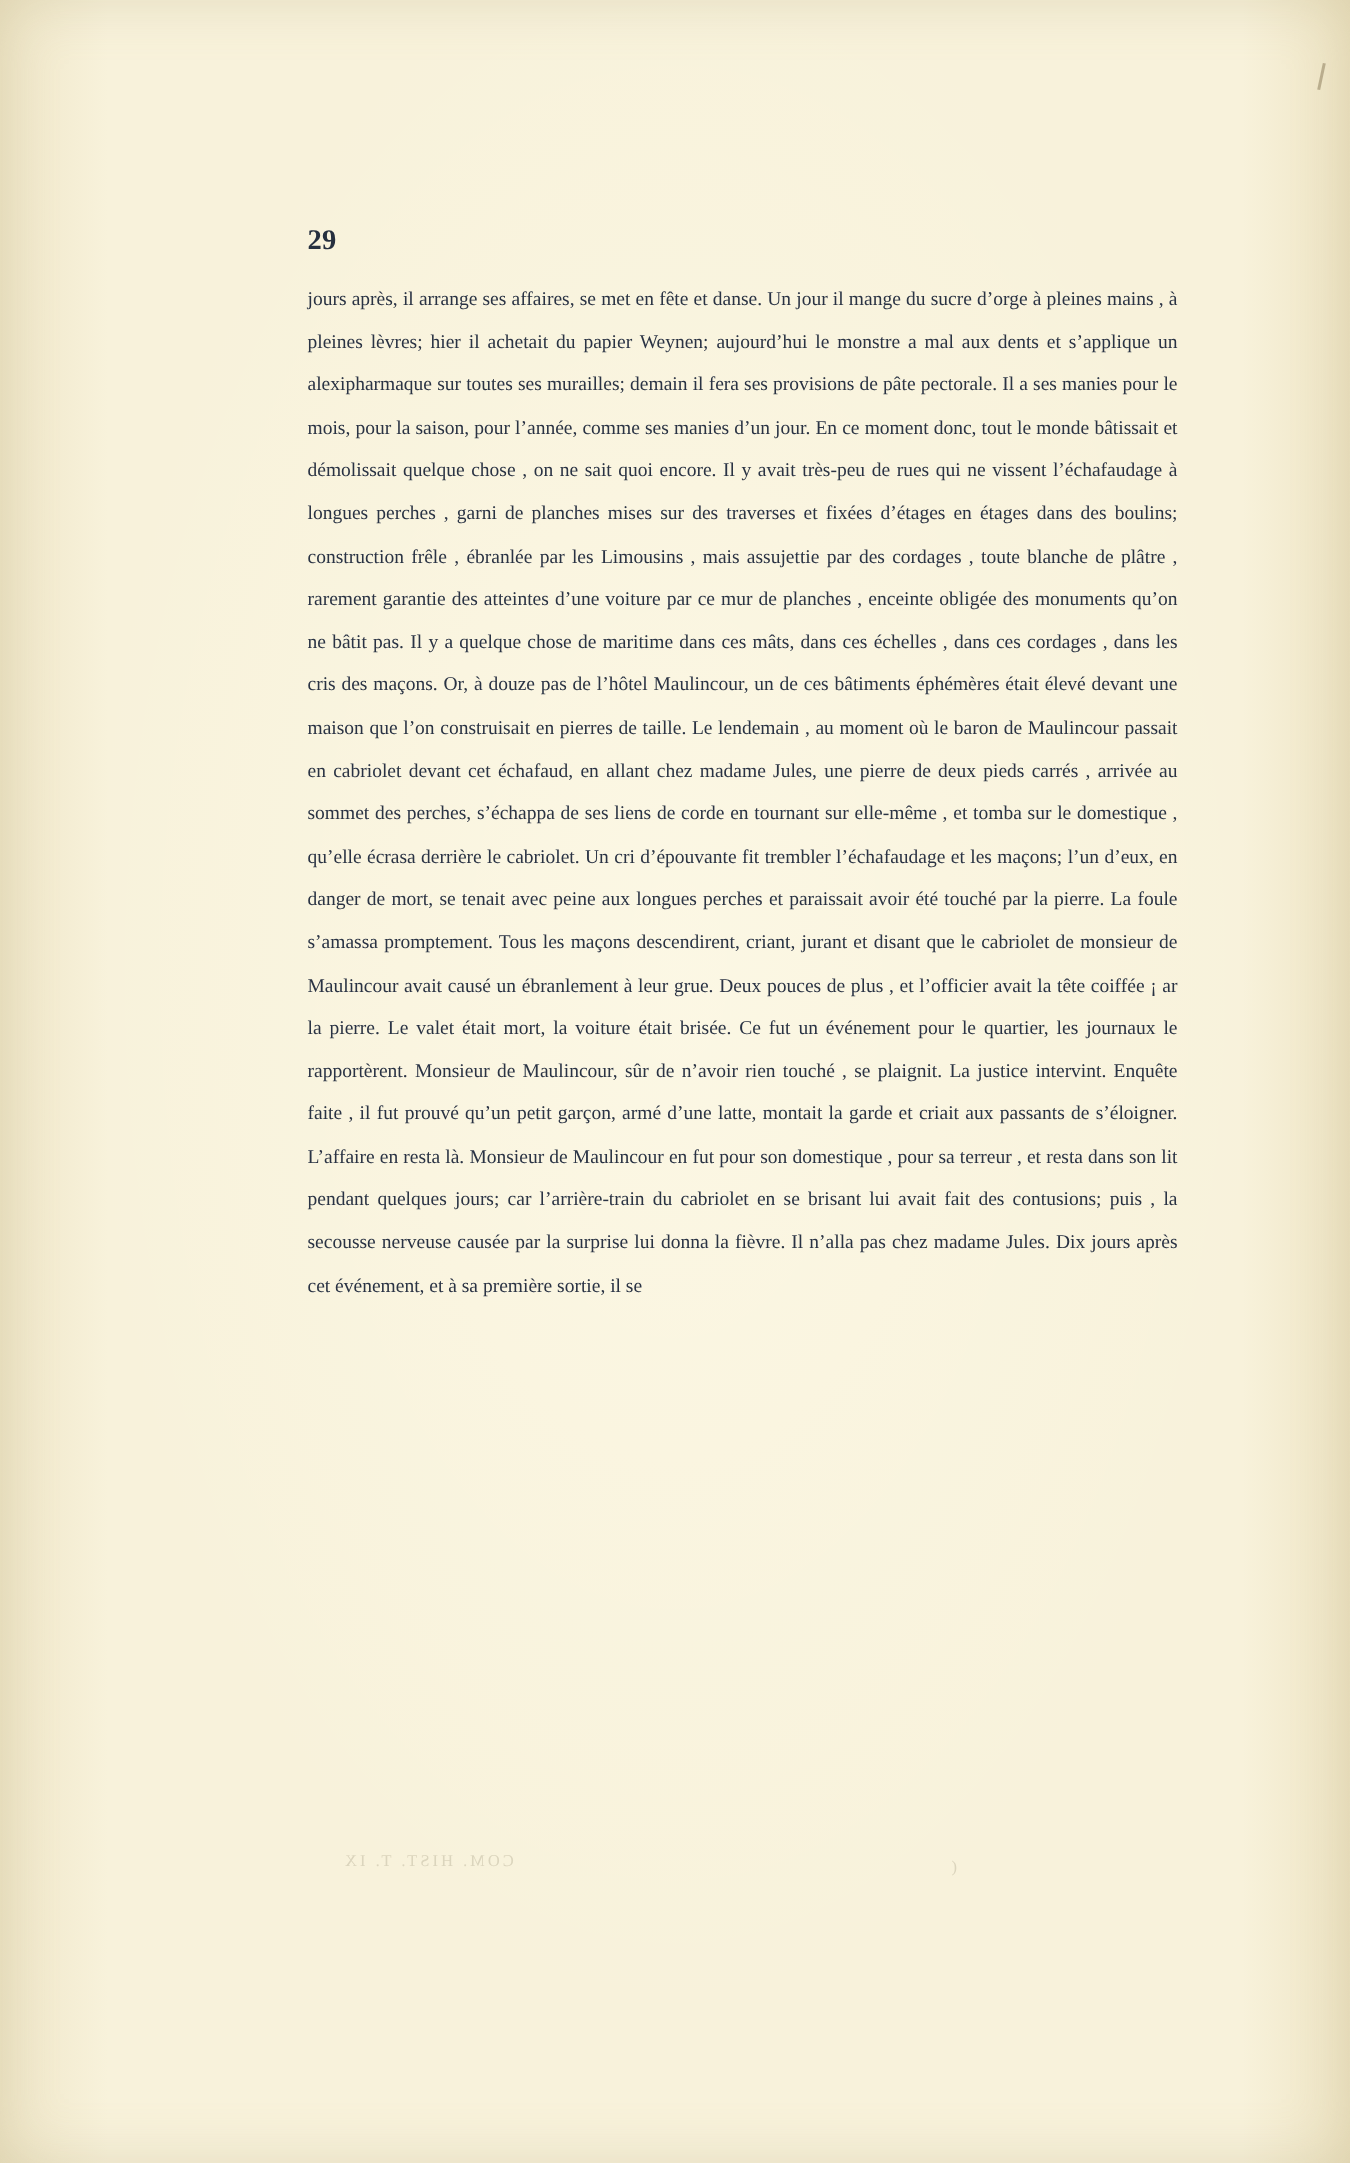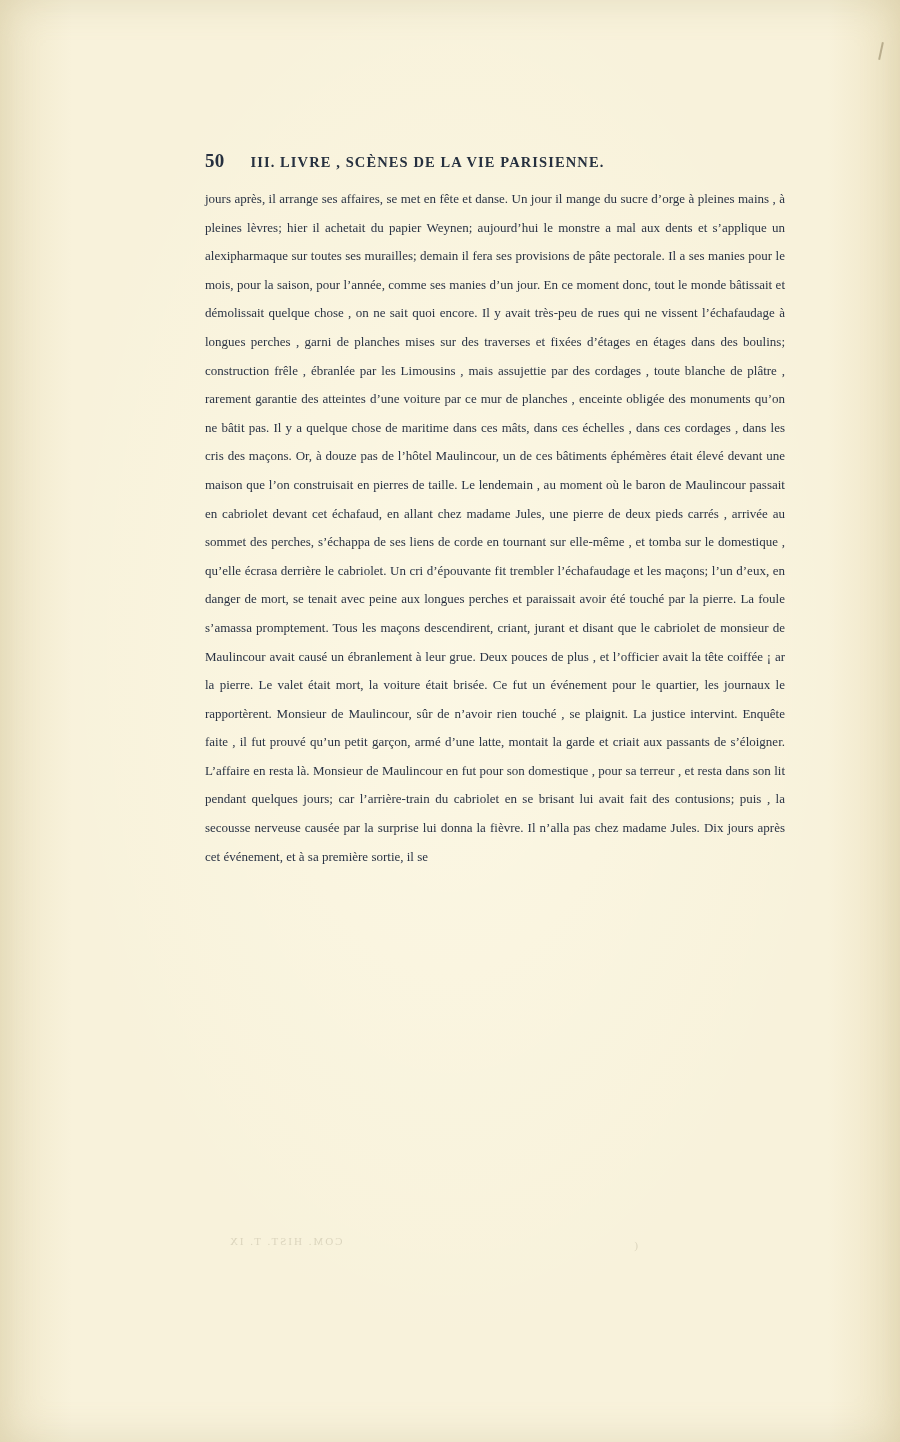--- a/index.html
+++ b/index.html
@@ -105,22 +105,21 @@
 </head>
 <body>
 
 <div class="page">
 
   <div class="edge-mark"></div>
 
   <div class="text-block">
 
     <div class="header-line">
-      <span class="folio">50</span>
-      <span class="running-head">III. LIVRE , SCÈNES DE LA VIE PARISIENNE.</span>
+      <span class="folio">29</span>
     </div>
 
     <div class="body-text">
       <p>jours après, il arrange ses affaires, se met en fête et danse. Un jour il mange du sucre d’orge à pleines mains , à pleines lèvres; hier il achetait du papier Weynen; aujourd’hui le monstre a mal aux dents et s’applique un alexipharmaque sur toutes ses murailles; demain il fera ses provisions de pâte pectorale. Il a ses manies pour le mois, pour la saison, pour l’année, comme ses manies d’un jour. En ce moment donc, tout le monde bâtissait et démolissait quelque chose , on ne sait quoi encore. Il y avait très-peu de rues qui ne vissent l’échafaudage à longues perches , garni de planches mises sur des traverses et fixées d’étages en étages dans des boulins; construction frêle , ébranlée par les Limousins , mais assujettie par des cordages , toute blanche de plâtre , rarement garantie des atteintes d’une voiture par ce mur de planches , enceinte obligée des monuments qu’on ne bâtit pas. Il y a quelque chose de maritime dans ces mâts, dans ces échelles , dans ces cordages , dans les cris des maçons. Or, à douze pas de l’hôtel Maulincour, un de ces bâtiments éphémères était élevé devant une maison que l’on construisait en pierres de taille. Le lendemain , au moment où le baron de Maulincour passait en cabriolet devant cet échafaud, en allant chez madame Jules, une pierre de deux pieds carrés , arrivée au sommet des perches, s’échappa de ses liens de corde en tournant sur elle-même , et tomba sur le domestique , qu’elle écrasa derrière le cabriolet. Un cri d’épouvante fit trembler l’échafaudage et les maçons; l’un d’eux, en danger de mort, se tenait avec peine aux longues perches et paraissait avoir été touché par la pierre. La foule s’amassa promptement. Tous les maçons descendirent, criant, jurant et disant que le cabriolet de monsieur de Maulincour avait causé un ébranlement à leur grue. Deux pouces de plus , et l’officier avait la tête coiffée ¡ ar la pierre. Le valet était mort, la voiture était brisée. Ce fut un événement pour le quartier, les journaux le rapportèrent. Monsieur de Maulincour, sûr de n’avoir rien touché , se plaignit. La justice intervint. Enquête faite , il fut prouvé qu’un petit garçon, armé d’une latte, montait la garde et criait aux passants de s’éloigner. L’affaire en resta là. Monsieur de Maulincour en fut pour son domestique , pour sa terreur , et resta dans son lit pendant quelques jours; car l’arrière-train du cabriolet en se brisant lui avait fait des contusions; puis , la secousse nerveuse causée par la surprise lui donna la fièvre. Il n’alla pas chez madame Jules. Dix jours après cet événement, et à sa première sortie, il se</p>
     </div>
 
   </div>
 
   <div class="verso-showthrough">
     <span class="v-left">(</span>

